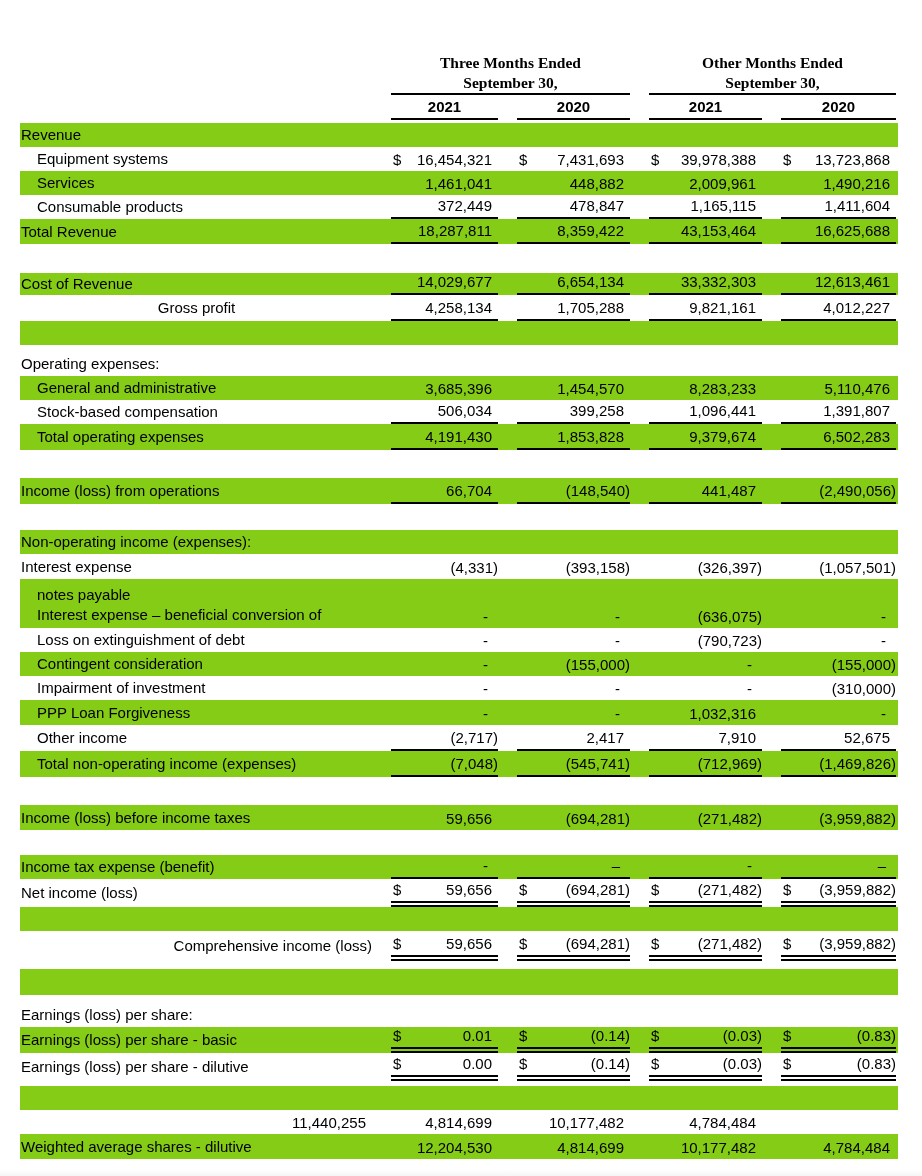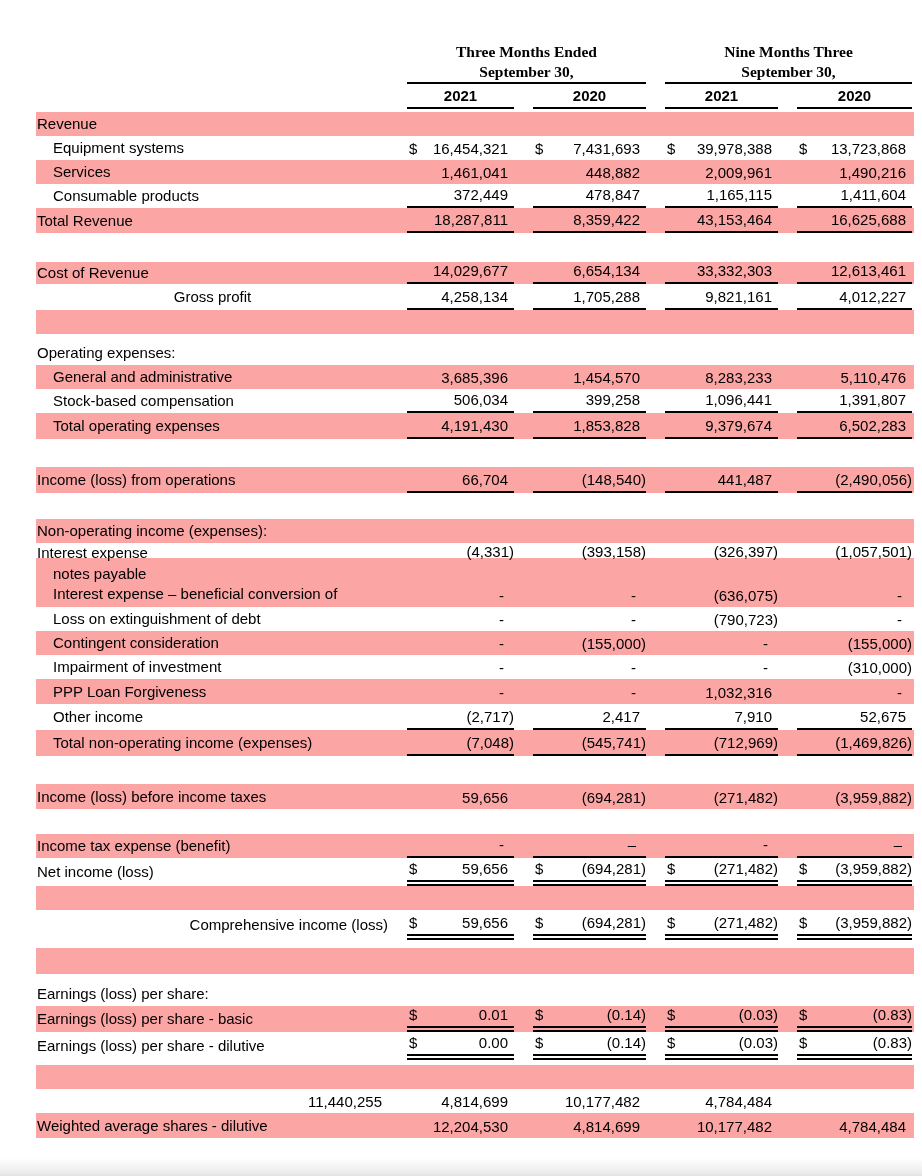--- a/index.html
+++ b/index.html
@@ -2,21 +2,21 @@
 <html><head>
 <meta charset="utf-8">
 <style>
   html, body { margin:0; padding:0; }
   body {
     width:922px; height:1176px; background:#ffffff; overflow:hidden; position:relative;
     font-family:"Liberation Sans", sans-serif; color:#000;
     -webkit-font-smoothing:antialiased;
   }
   .page { width:922px; height:1176px; position:relative; }
-  .sheet { padding-left:36px; }
+  .sheet { padding-left:20px;margin-top:11px; }
 
   
   .hrow, .trow {
     display:grid;
     grid-template-columns:352px 107px 113px 113px 115px;
     column-gap:19px;
     width:876px;
     padding-right:2px;
     box-sizing:content-box;
   }
@@ -32,21 +32,21 @@
   .g1 { grid-column:2 / 4; }
   .g2 { grid-column:4 / 6; }
   .years { margin-top:2px; margin-bottom:3px; }
   .year {
     text-align:center; font-weight:bold; font-size:15px;
     padding:1px 0 3px 0; border-bottom:2px solid #000;
   }
 
   
   .trow { height:24px; align-items:stretch; }
-  .shade { background:#fca5a5; }
+  .shade { background:#84cc16; }
   .spacer { width:878px; }
 
   .lbl {
     font-size:15px; line-height:20px;
     align-self:center; padding-left:1px;
     white-space:nowrap;
   }
   .lbl.ind { padding-left:17px; }
   .lbl.two { align-self:end; padding-bottom:3px; }
 
@@ -74,21 +74,21 @@
 <div class="page">
   <div class="sheet">
 
     <div class="hrow groups">
       <div></div>
       <div class="group g1">
         <div>Three Months Ended</div>
         <div>September 30,</div>
       </div>
       <div class="group g2">
-        <div>Nine Months Three</div>
+        <div>Other Months Ended</div>
         <div>September 30,</div>
       </div>
     </div>
 
     <div class="hrow years">
       <div></div>
       <div class="year">2021</div>
       <div class="year">2020</div>
       <div class="year">2021</div>
       <div class="year">2020</div>
@@ -292,21 +292,21 @@
           <div class="vcell">
             <span class="val empty"></span>
           </div>
           <div class="vcell">
             <span class="val empty"></span>
           </div>
           <div class="vcell">
             <span class="val empty"></span>
           </div>
         </div>
-        <div class="trow" style="height: 15px;">
+        <div class="trow" style="height: 25px;">
           <div class="lbl">Interest expense</div>
           <div class="vcell">
             <span class="val paren">(4,331)</span>
           </div>
           <div class="vcell">
             <span class="val paren">(393,158)</span>
           </div>
           <div class="vcell">
             <span class="val paren">(326,397)</span>
           </div>

